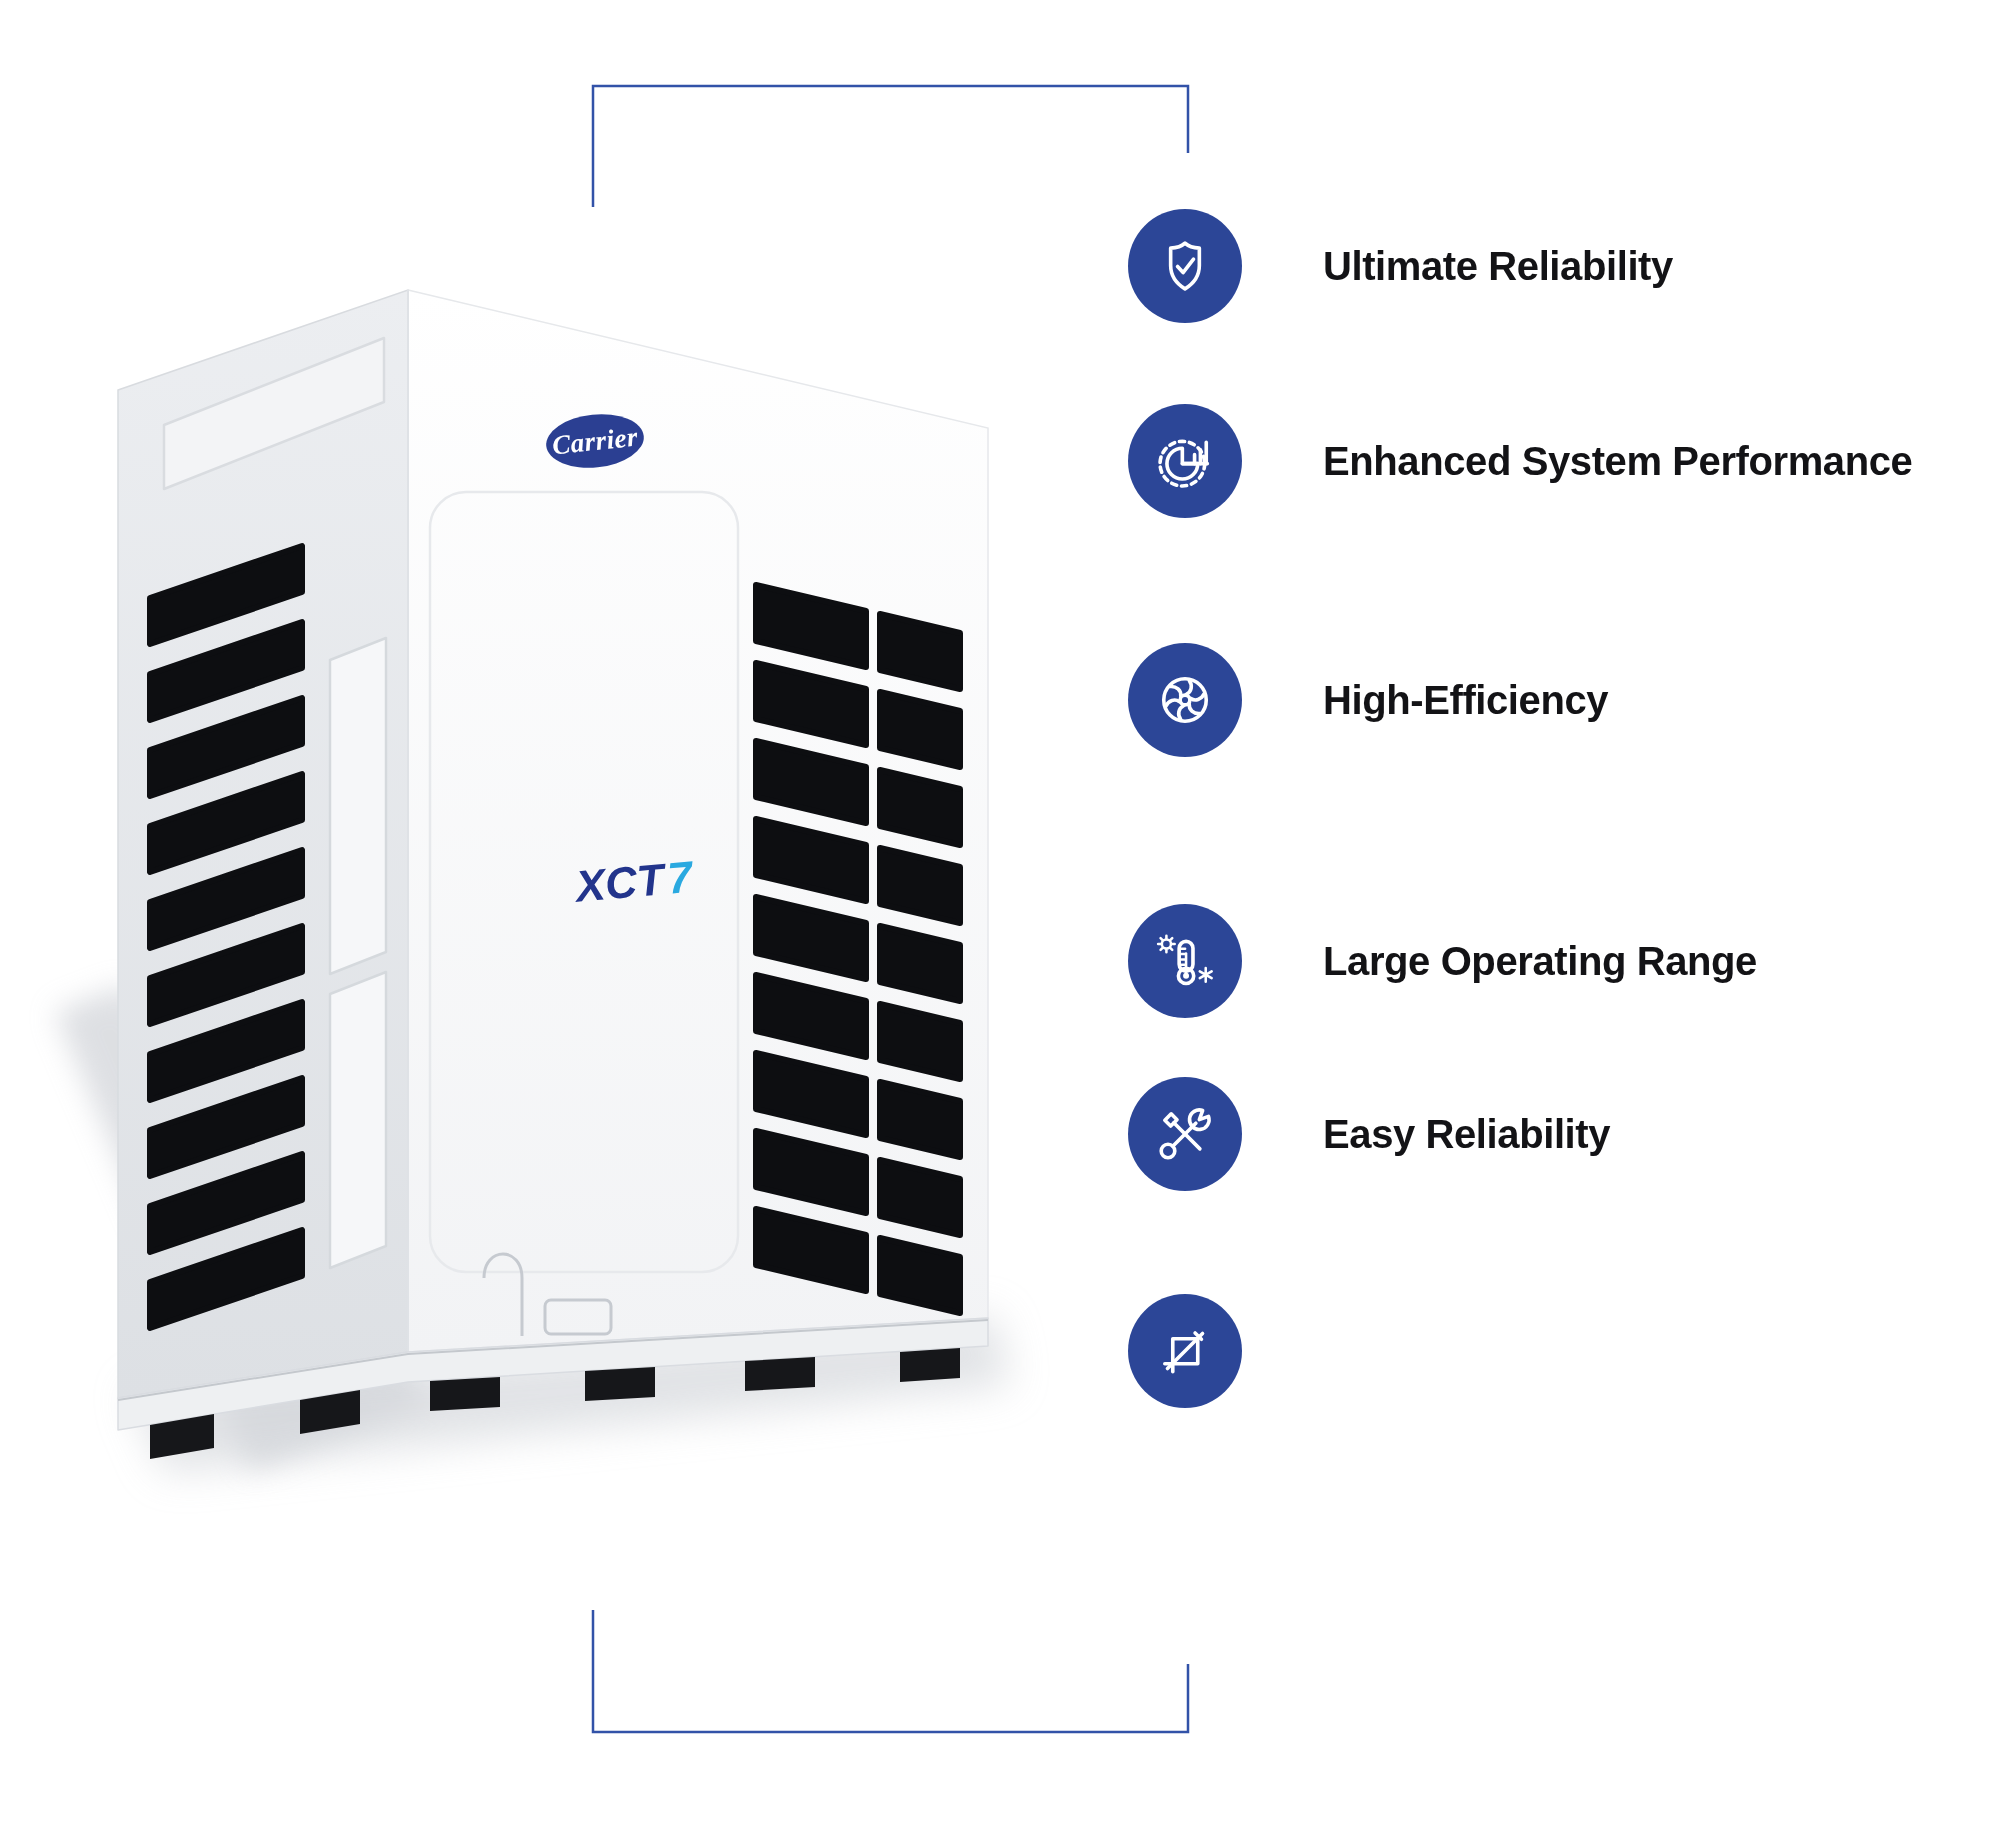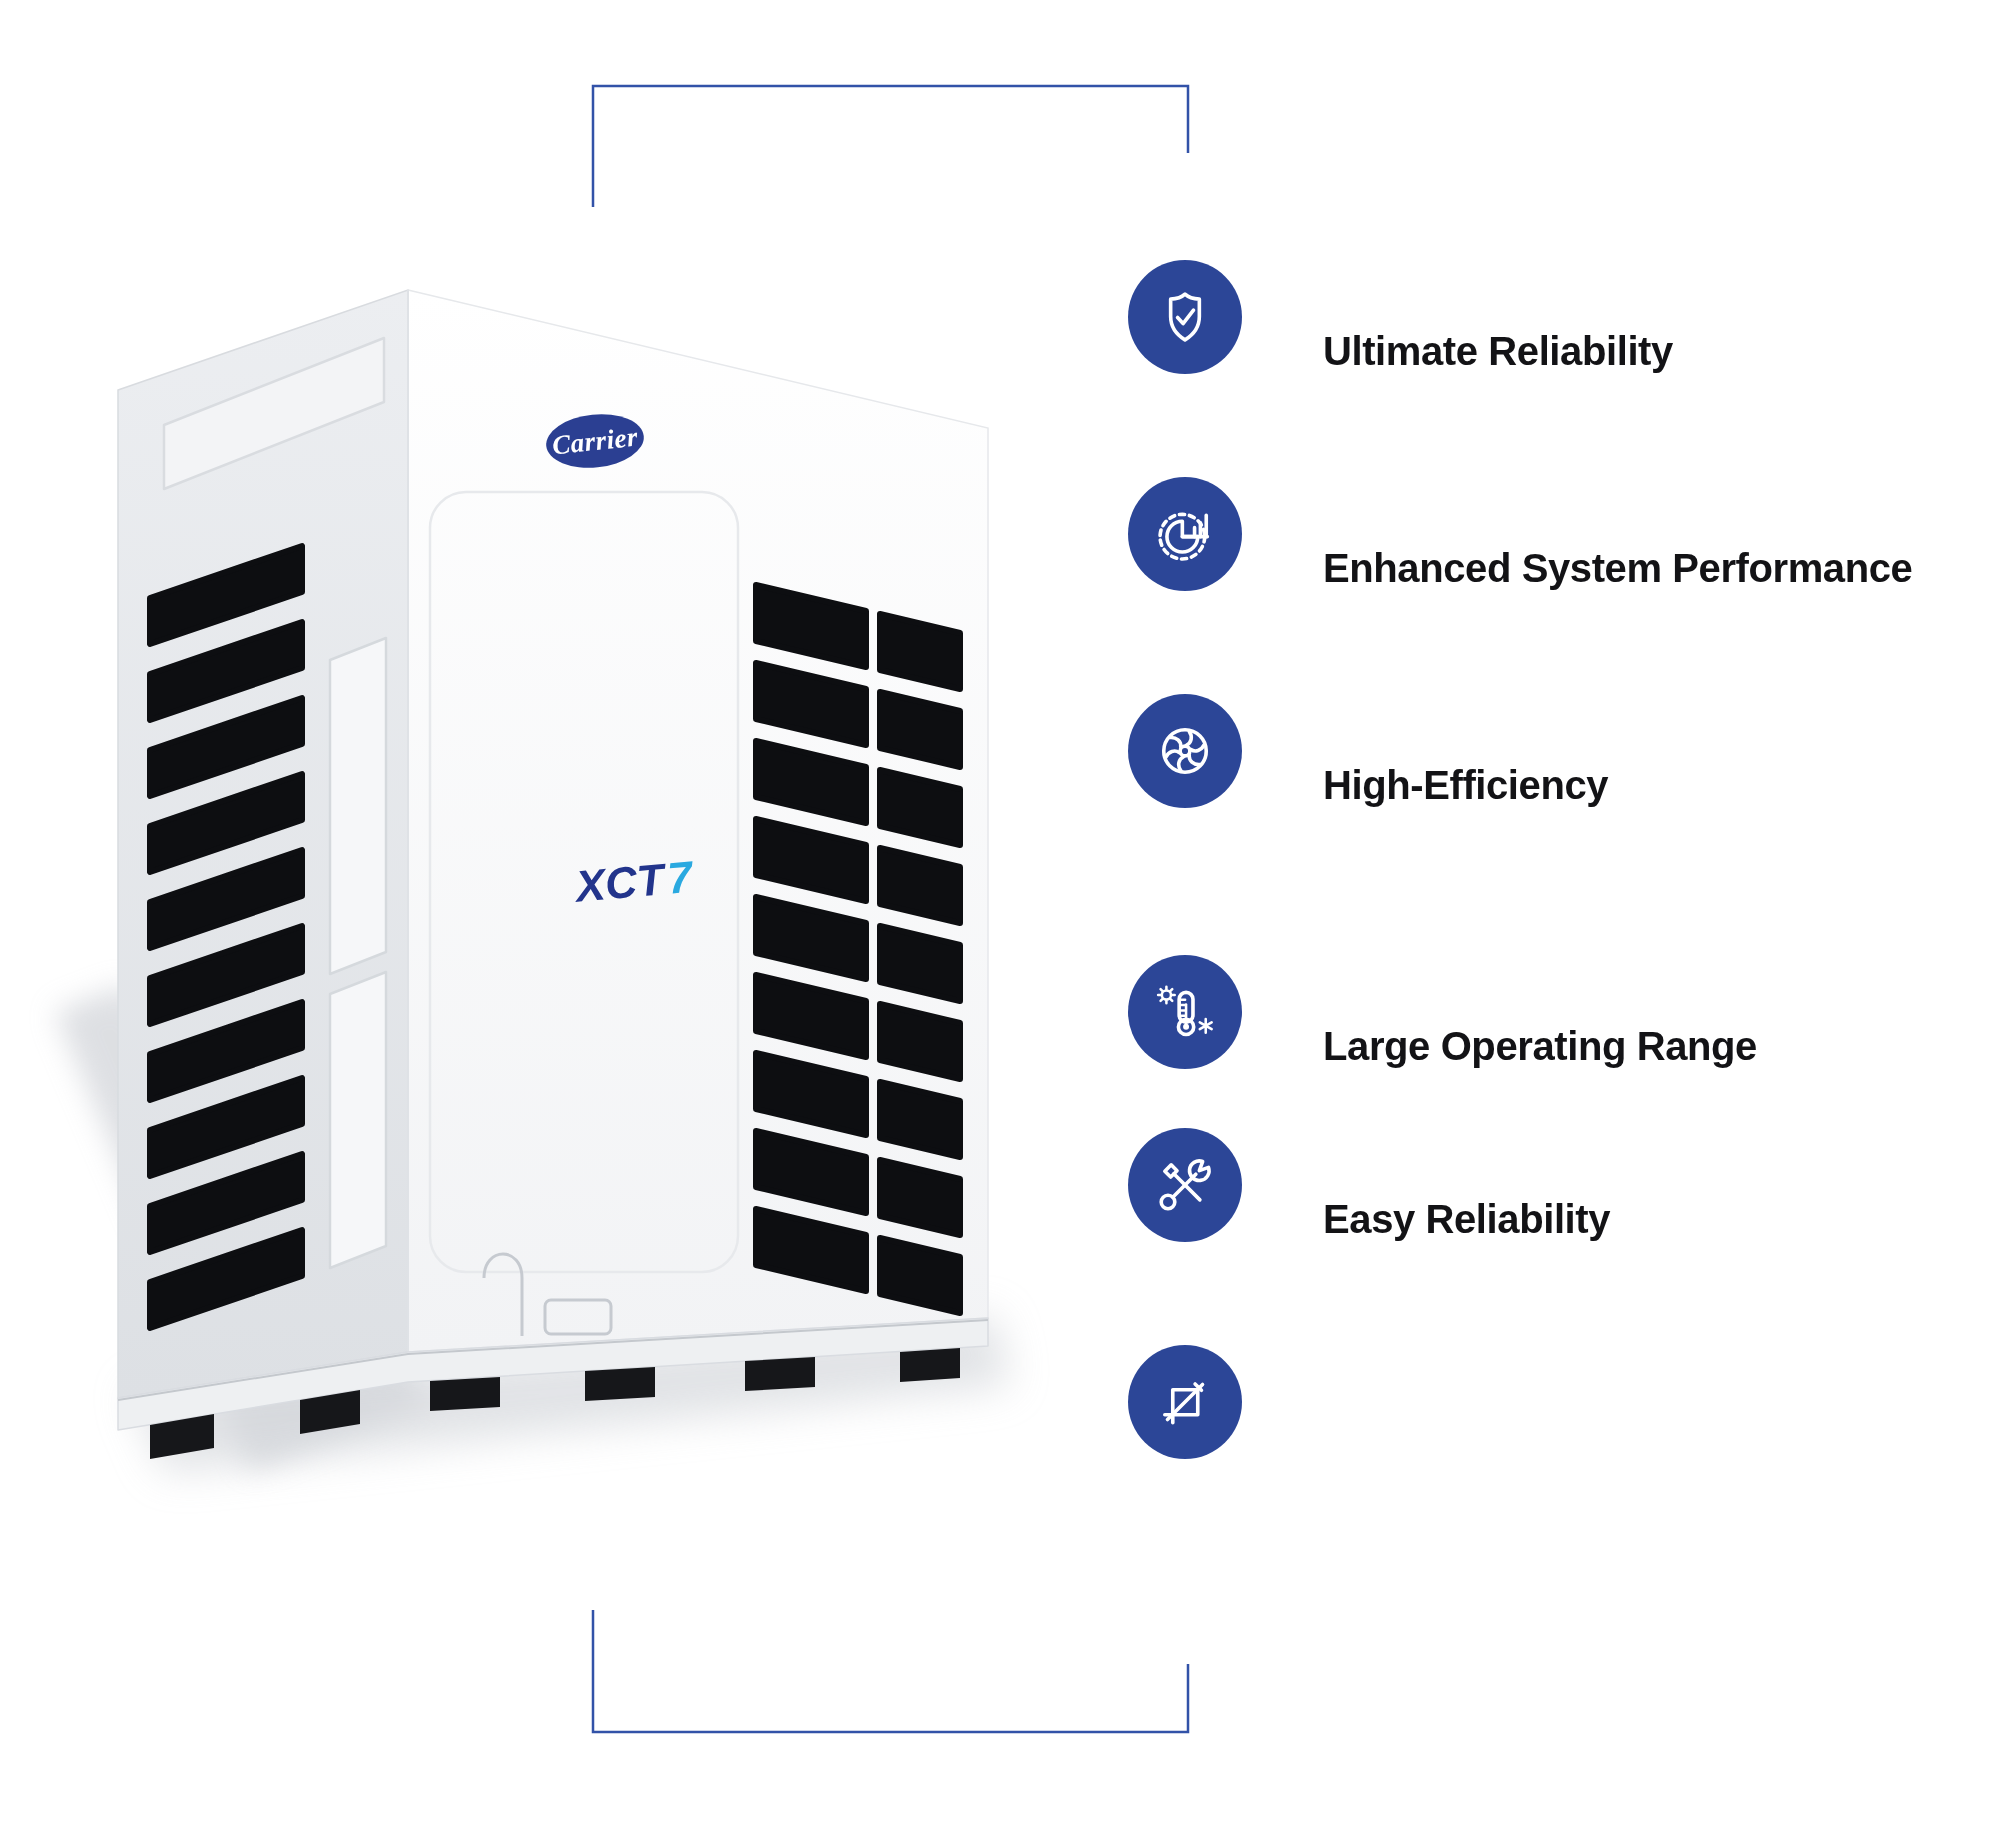--- a/index.html
+++ b/index.html
@@ -14,21 +14,21 @@
   .frame-svg{position:absolute;left:0;top:0;width:2000px;height:1844px;pointer-events:none;}
   .bracket{fill:none;stroke:var(--bracket-line,#3252a8);stroke-width:2.5px;}
   
   .product-svg{position:absolute;left:30px;top:250px;width:1030px;height:1260px;overflow:visible;}
   .vent{fill:var(--vent-black,#0d0e11);stroke:var(--vent-black,#0d0e11);stroke-width:6;stroke-linejoin:round;}
   .carrier-ellipse{fill:var(--carrier-logo-blue,#2b3f92);}
   .carrier-word{fill:#ffffff;font:italic 700 27px "Liberation Serif",serif;letter-spacing:.5px;}
   .model-x{fill:var(--model-text-blue,#22348c);font:italic 800 44px "Liberation Sans",sans-serif;}
   .model-7{fill:var(--model-seven-blue,#2aa9e0);}
   
-  .feature-row{position:absolute;left:1128px;height:216px;display:flex;align-items:flex-end;}
+  .feature-row{position:absolute;left:1128px;height:216px;display:flex;align-items:center;}
   .feature-icon{
     width:114px;height:114px;border-radius:50%;
     background:var(--icon-circle,#2c4697);
     display:flex;align-items:center;justify-content:center;
     flex:0 0 auto;
   }
   .feature-label{
     margin-left:81px;
     font:700 40px/1.15 "Liberation Sans",sans-serif;
     letter-spacing:-0.4px;
@@ -127,21 +127,21 @@
   <div class="feature-row" style="top:158px">
     <div class="feature-icon">
       <svg width="68" height="68" viewBox="0 0 64 64">
         <path class="glyph" d="M32 10.5 C35.5 13.8 40.5 15 45.5 15.2 L45.5 31.5 C45.5 43 38.5 49.5 32 53.5 C25.5 49.5 18.5 43 18.5 31.5 L18.5 15.2 C23.5 15 28.5 13.8 32 10.5 Z"></path>
         <path class="glyph" d="M25 32.5 L30.2 38.2 L40 25.5"></path>
       </svg>
     </div>
     <div class="feature-label">Ultimate Reliability</div>
   </div>
 
-  <div class="feature-row" style="top:375px">
+  <div class="feature-row" style="top:353px">
     <div class="feature-icon">
       <svg width="68" height="68" viewBox="0 0 64 64">
         <circle class="glyph" cx="29.5" cy="34.5" r="21" stroke-dasharray="5 4.55" stroke-width="3.6"></circle>
         <path class="glyph" d="M29.5 34.5 L29.5 20 A14.5 14.5 0 1 0 44 34.5 Z"></path>
         <path class="glyph" d="M29.5 34.5 H53"></path>
         <path class="glyph" d="M41 34.5 V26"></path>
         <path class="glyph" d="M46.5 34.5 V21.5"></path>
         <path class="glyph" d="M52 34.5 V14.5"></path>
       </svg>
     </div>

